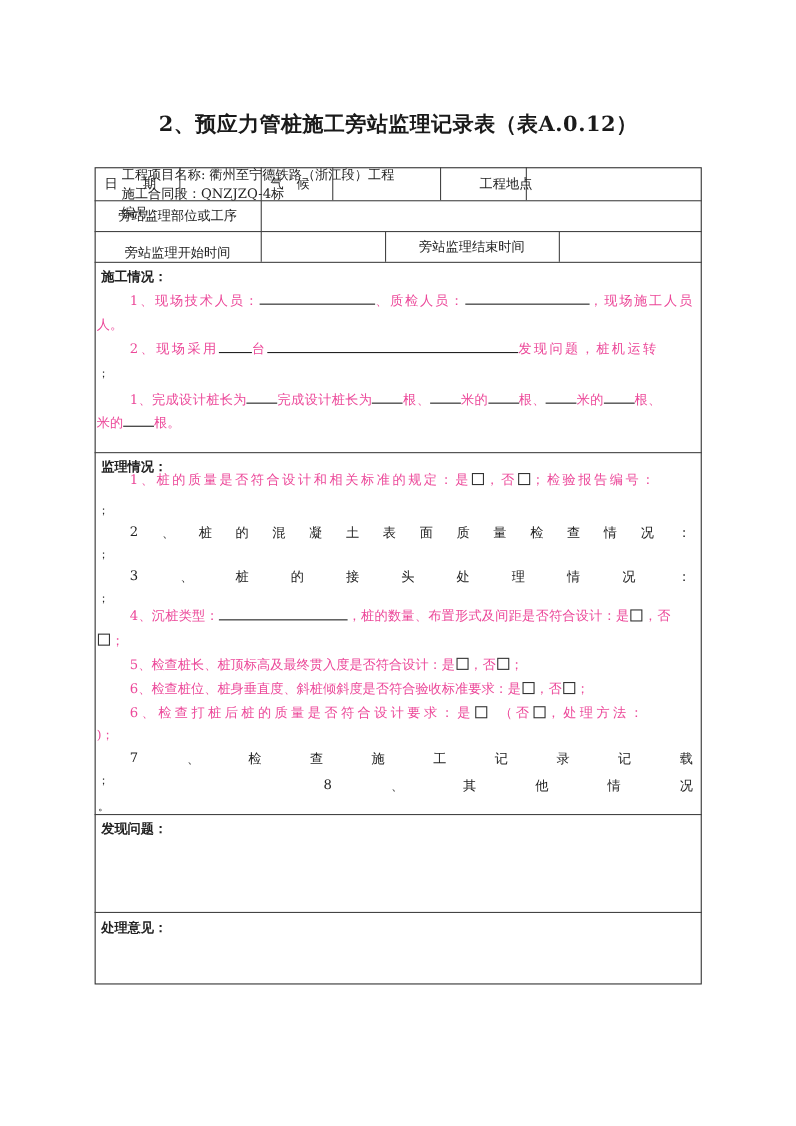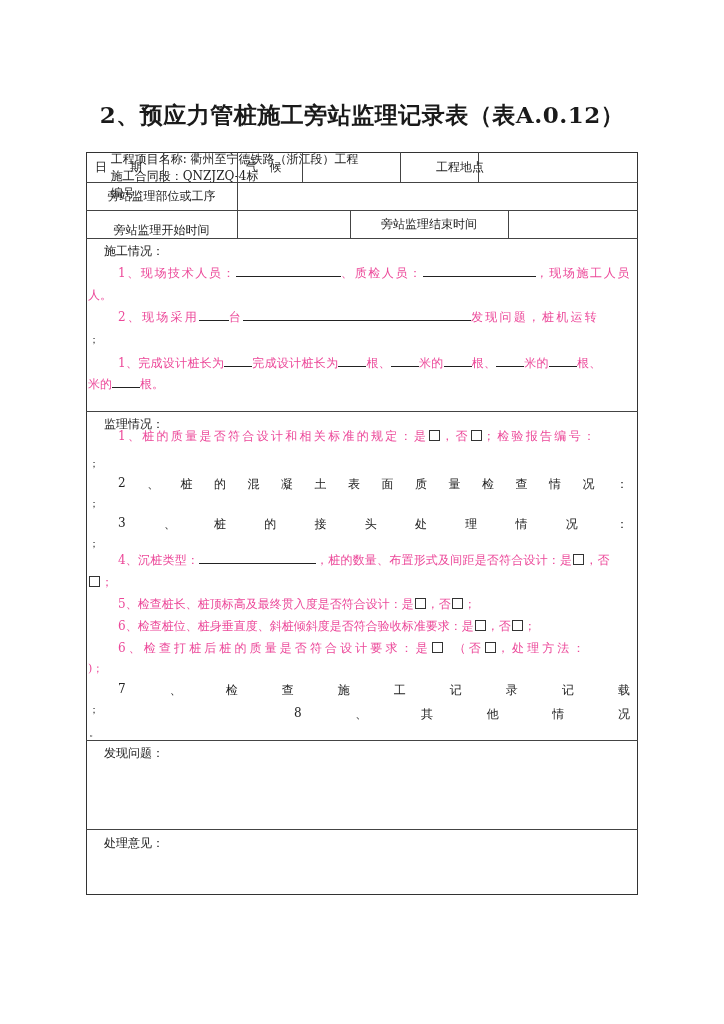--- a/index.html
+++ b/index.html
@@ -3,39 +3,39 @@
 <meta charset="utf-8">
 <style>
   html, body { margin: 0; padding: 0; background: #ffffff; }
   body {
     width: 724px; height: 1024px; position: relative; overflow: hidden;
     font-family: "DejaVu Serif", "Liberation Serif", serif;
     color: #1a1a1a;
   }
   .title {
     position: absolute; left: 0; top: 100px; width: 724px;
-    text-align: center; font-size: 23px; font-weight: bold; letter-spacing: 0.5px;
+    text-align: center; font-size: 19px; font-weight: bold; letter-spacing: 0.5px;
     font-family: "DejaVu Serif", serif;
   }
   .subheader {
     position: absolute; left: 103px; top: 137px; font-size: 12px; white-space: pre;
     color: #222;
   }
   .subheader span { margin-right: 14px; }
   .tbl {
     position: absolute; left: 86px; top: 152px; width: 552px; height: 743px;
     border: 1.3px solid #333; box-sizing: border-box;
   }
   .hl { position: absolute; left: 86px; width: 552px; height: 0; border-top: 1px solid #444; }
   .vl { position: absolute; width: 0; border-left: 1px solid #444; }
   .cell {
     position: absolute; font-size: 12px; color: #222; white-space: pre;
     display: flex; align-items: center;
   }
-  .sec-label { position: absolute; left: 104px; font-size: 12px; color: #222; }
+  .sec-label { position: absolute; left: 92px; font-size: 12px; color: #222; font-weight: bold; }
   .line { position: absolute; font-size: 12px; color: #ec4899; white-space: nowrap; }
   .u { display: inline-block; border-bottom: 1px solid #222; height: 11px; vertical-align: baseline; }
   .just { display: flex; justify-content: space-between; position: absolute; font-size: 12px; color: #222; }
   .small { position: absolute; font-size: 10px; color: #222; }
   .box { display: inline-block; width: 9px; height: 9px; border: 1px solid #333; margin: 0 1px; vertical-align: -1px; }
 </style>
 </head>
 <body>
 
 <div class="title">2、预应力管桩施工旁站监理记录表（表A.0.12）</div>

